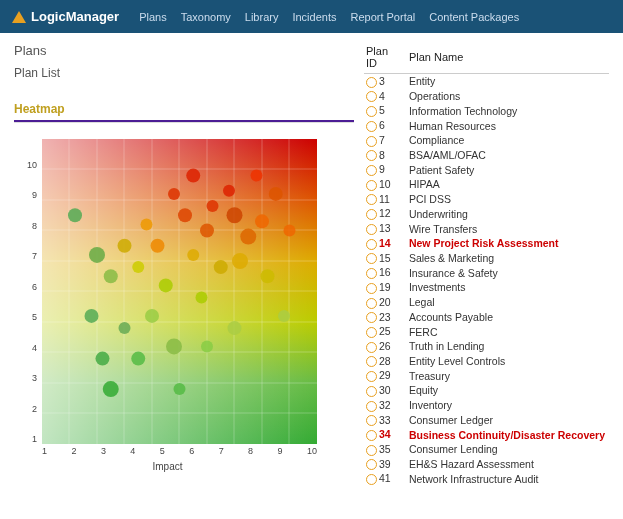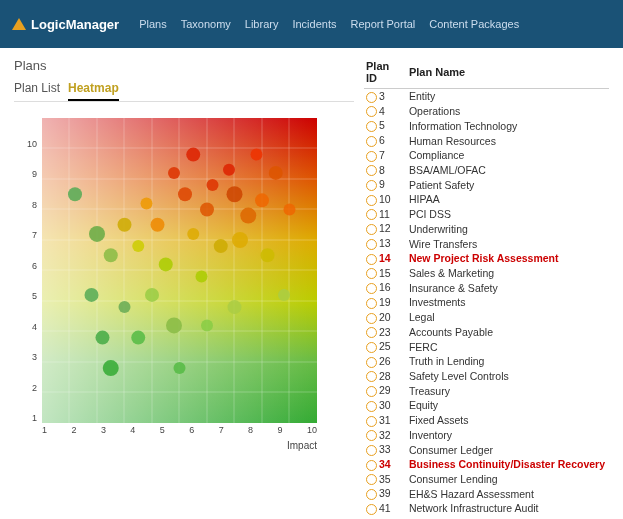--- a/index.html
+++ b/index.html
@@ -4,21 +4,21 @@
   <style>
     * { box-sizing: border-box; margin: 0; padding: 0; }
     body { font-family: Arial, sans-serif; font-size: 12px; background: #fff; width: 623px; min-height: 519px; overflow: hidden; }
 
     
     .header {
       background: #1a5276;
       display: flex;
       align-items: center;
       padding: 0 12px;
-      height: 48px;
+      height: 33px;
     }
     .logo {
       display: flex;
       align-items: center;
       color: #fff;
       font-size: 13px;
       font-weight: bold;
       margin-right: 20px;
     }
     .logo-triangle {
@@ -47,33 +47,34 @@
     .left-panel {
       flex: 0 0 340px;
     }
     .page-title {
       font-size: 13px;
       color: #555;
       margin-bottom: 8px;
     }
     .tabs {
       display: flex;
-      gap: 8px;
+      gap: 18px;
       margin-bottom: 8px;
       border-bottom: 1px solid #ddd;
+      flex-direction: column;
     }
     .tab {
       font-size: 12px;
       padding-bottom: 4px;
       cursor: pointer;
       color: #555;
     }
     .tab.active {
       color: #c0a020;
-      border-bottom: 2px solid #000000;
+      border-bottom: 2px solid #4c1d95;
       font-weight: bold;
     }
 
     
     .chart-container {
       position: relative;
       width: 320px;
       height: 340px;
     }
     .chart-inner {
@@ -96,21 +97,21 @@
       overflow-y: auto;
       max-height: 480px;
     }
     .plan-table {
       border-collapse: collapse;
       font-size: 10.5px;
       width: 100%;
     }
     .plan-table th {
       text-align: left;
-      font-weight: bold;
+      font-weight: normal;
       color: #222;
       padding: 2px 6px 4px 2px;
       border-bottom: 1px solid #ccc;
       font-size: 11px;
     }
     .plan-table td {
       padding: 1px 4px 1px 2px;
       color: #333;
       vertical-align: middle;
       white-space: nowrap;
@@ -253,21 +254,21 @@
         <span class="axis-label" style="position:static; font-size:9px; color:#444;">2</span>
         <span class="axis-label" style="position:static; font-size:9px; color:#444;">3</span>
         <span class="axis-label" style="position:static; font-size:9px; color:#444;">4</span>
         <span class="axis-label" style="position:static; font-size:9px; color:#444;">5</span>
         <span class="axis-label" style="position:static; font-size:9px; color:#444;">6</span>
         <span class="axis-label" style="position:static; font-size:9px; color:#444;">7</span>
         <span class="axis-label" style="position:static; font-size:9px; color:#444;">8</span>
         <span class="axis-label" style="position:static; font-size:9px; color:#444;">9</span>
         <span class="axis-label" style="position:static; font-size:9px; color:#444;">10</span>
       </div>
-      <div style="position:absolute; left:28px; top:330px; width:275px; text-align:right; font-size:10px; color:#444;">Impact</div>
+      <div style="position:absolute; left:16px; top:330px; width:275px; text-align:center; font-size:10px; color:#444;">Impact</div>
     </div>
   </div>
 
   <div class="right-panel">
     <table class="plan-table">
       <thead>
         <tr>
           <th>Plan ID</th>
           <th>Plan Name</th>
         </tr>
@@ -344,33 +345,29 @@
           <tr>
             <td><span class="circle-icon"></span>25</td>
             <td>FERC</td>
           </tr>
           <tr>
             <td><span class="circle-icon"></span>26</td>
             <td>Truth in Lending</td>
           </tr>
           <tr>
             <td><span class="circle-icon"></span>28</td>
-            <td>Safety Level Controls</td>
+            <td>Entity Level Controls</td>
           </tr>
           <tr>
             <td><span class="circle-icon"></span>29</td>
             <td>Treasury</td>
           </tr>
           <tr>
             <td><span class="circle-icon"></span>30</td>
             <td>Equity</td>
-          </tr>
-          <tr>
-            <td><span class="circle-icon"></span>31</td>
-            <td>Fixed Assets</td>
           </tr>
           <tr>
             <td><span class="circle-icon"></span>32</td>
             <td>Inventory</td>
           </tr>
           <tr>
             <td><span class="circle-icon"></span>33</td>
             <td>Consumer Ledger</td>
           </tr>
           <tr class="row-red">

